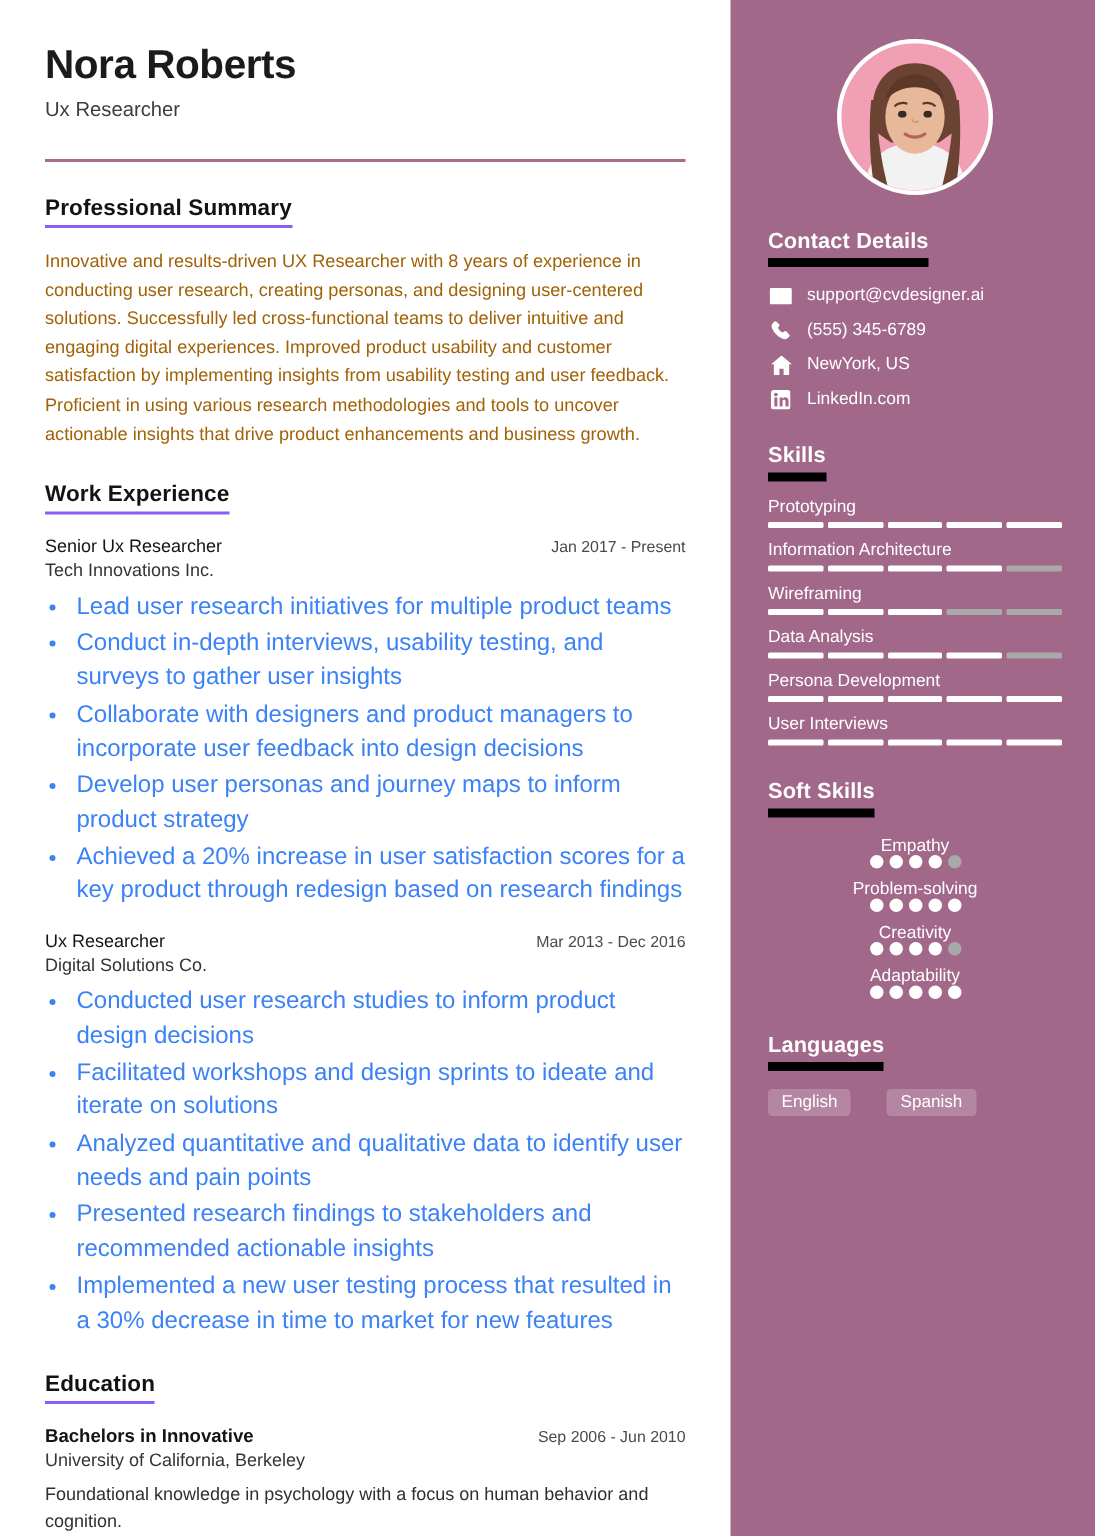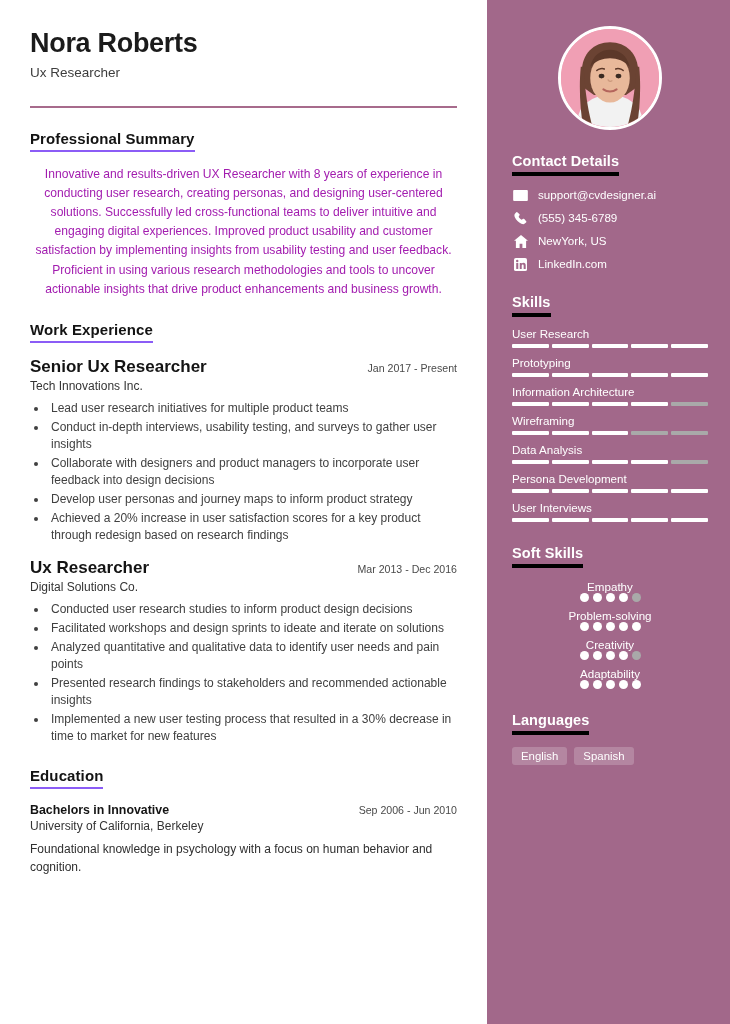--- a/index.html
+++ b/index.html
@@ -30,32 +30,32 @@
 
   .sec { margin-top: 22px; }
   .sec-title {
     display: inline-block;
     font-size: 15px; font-weight: 700; color: #131313;
     padding-bottom: 3px; border-bottom: 2px solid #8b5cf6;
     letter-spacing: 0.1px;
   }
   .summary {
     margin-top: 13px;
-    font-size: 12.1px; line-height: 1.58; color: #a21caf;
-    text-align: center;
+    font-size: 12.1px; line-height: 1.58; color: #a16207;
+    text-align: left;
   }
 
   .job { margin-top: 14px; }
   .job-head { display: flex; justify-content: space-between; align-items: baseline; }
-  .job-title { font-size: 17px; font-weight: 700; color: #141414; }
+  .job-title { font-size: 12px; font-weight: 400; color: #141414; }
   .job-date { font-size: 10.6px; color: #4a4a4a; white-space: nowrap; padding-left: 10px; }
   .job-org { font-size: 12px; color: #343434; margin-top: 2px; }
   .job ul { margin: 7px 0 0 18px; }
   .job li {
-    font-size: 12px; line-height: 1.42; color: #404040;
+    font-size: 16px; line-height: 1.42; color: #3b82f6;
     margin-bottom: 2px; padding-left: 3px;
   }
 
   .edu { margin-top: 14px; }
   .edu-head { display: flex; justify-content: space-between; align-items: baseline; }
   .edu-degree { font-size: 12.4px; font-weight: 700; color: #141414; }
   .edu-date { font-size: 10.6px; color: #4a4a4a; white-space: nowrap; padding-left: 10px; }
   .edu-school { font-size: 12px; color: #343434; margin-top: 2px; }
   .edu-desc { font-size: 12px; line-height: 1.45; color: #2f2f2f; margin-top: 8px; }
 
@@ -71,21 +71,21 @@
     width: 104px; height: 104px; border-radius: 50%;
     border: 3px solid #ffffff; overflow: hidden; position: relative;
     background: #f09fb4;
   }
   .avatar svg { display:block; width:100%; height:100%; }
 
   .side-sec { margin-top: 22px; }
   .side-title {
     display: inline-block;
     font-size: 14.5px; font-weight: 700; color: #ffffff;
-    padding-bottom: 3px; border-bottom: 4px solid #000000;
+    padding-bottom: 3px; border-bottom: 6px solid #000000;
     letter-spacing: 0.1px;
   }
 
   .contact-list { margin-top: 12px; }
   .contact-row { display: flex; align-items: center; margin-bottom: 9px; }
   .contact-icon {
     width: 17px; height: 14px; flex: 0 0 17px; margin-right: 9px;
     display: flex; align-items: center; justify-content: center;
   }
   .contact-icon svg { fill: #ffffff; display:block; }
@@ -100,21 +100,21 @@
   .seg.off { background: #a9a9a9; }
 
   .soft-list { margin-top: 12px; }
   .soft-row { display: flex; align-items: center; justify-content: space-between; margin-bottom: 7px; flex-direction: column; }
   .soft-name { font-size: 11.6px; color: #ffffff; }
   .dots { display: flex; gap: 4px; }
   .dot { width: 9px; height: 9px; border-radius: 50%; }
   .dot.on { background: #ffffff; }
   .dot.off { background: #a9a9a9; }
 
-  .lang-list { margin-top: 12px; display: flex; flex-wrap: wrap; gap: 7px; }
+  .lang-list { margin-top: 12px; display: flex; flex-wrap: wrap; gap: 24px; }
   .lang-tag {
     background: rgba(255,255,255,0.20);
     border-radius: 3px; padding: 3px 9px;
     font-size: 11.4px; color: #ffffff;
   }
 </style>
 </head>
 <body>
 
 <div class="page">
@@ -241,30 +241,20 @@
             </span>
      <span class="contact-text">LinkedIn.com</span>
           </div>
         </div>
     </div>
 
     <div class="side-sec">
       <div class="side-title">Skills</div>
       <div class="skills-list" id="skills-container">
           <div class="skill-row">
-            <div class="skill-name">User Research</div>
-     <div class="skill-bar">
-              <span class="seg on"></span>
-              <span class="seg on"></span>
-              <span class="seg on"></span>
-              <span class="seg on"></span>
-              <span class="seg on"></span>
-            </div>
-          </div>
-          <div class="skill-row">
             <div class="skill-name">Prototyping</div>
      <div class="skill-bar">
               <span class="seg on"></span>
               <span class="seg on"></span>
               <span class="seg on"></span>
               <span class="seg on"></span>
               <span class="seg on"></span>
             </div>
           </div>
           <div class="skill-row">

